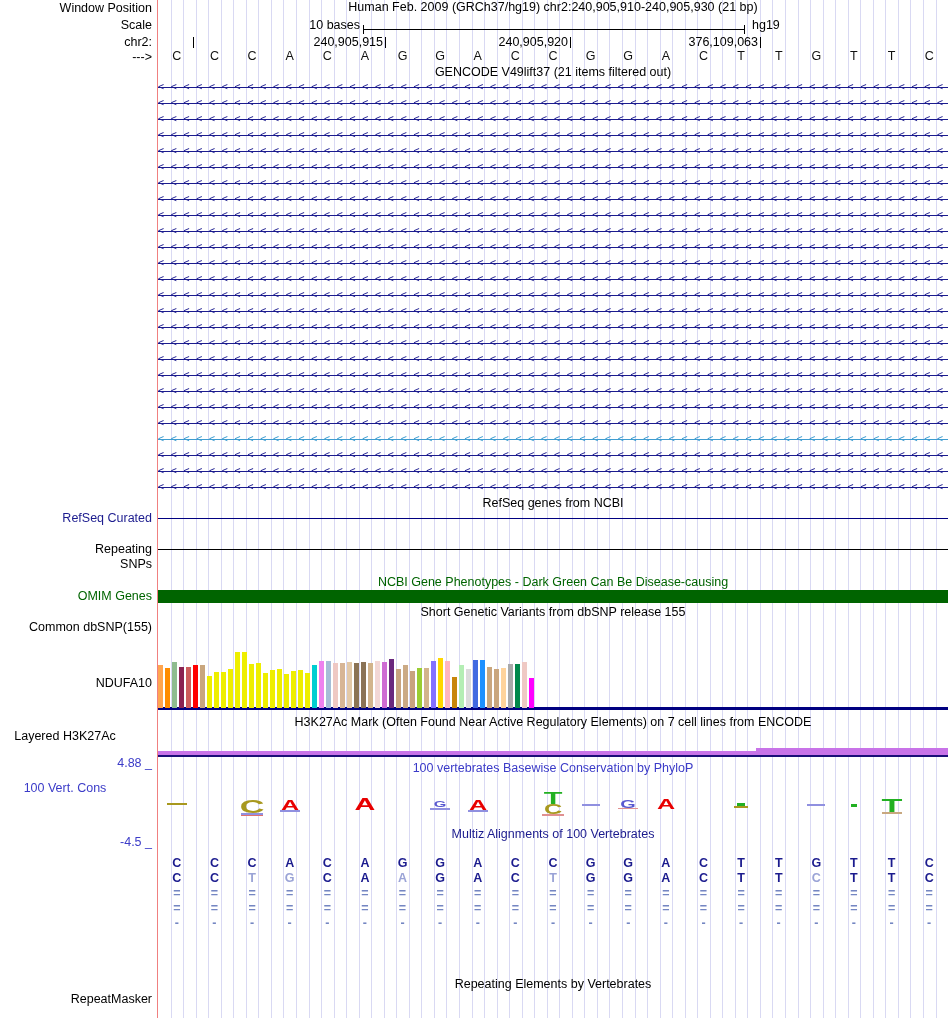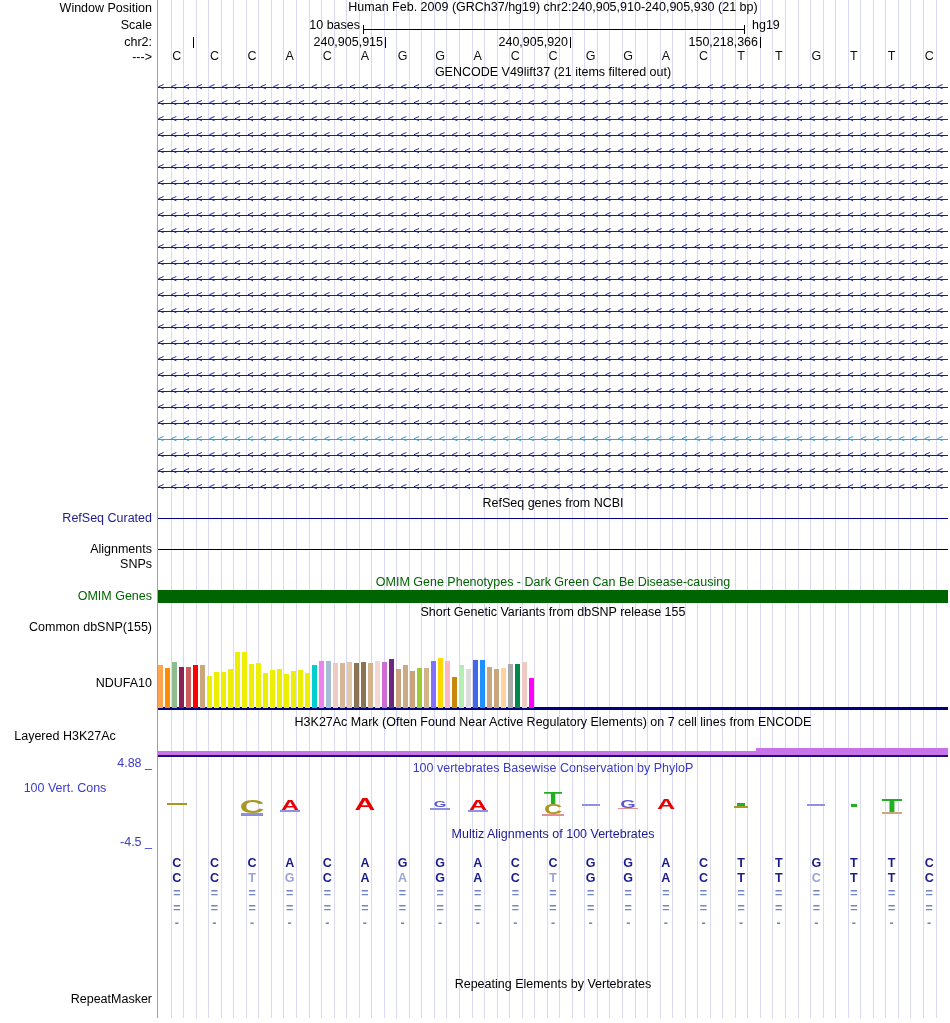--- a/index.html
+++ b/index.html
@@ -82,21 +82,21 @@
       <div style="position:absolute;left:910.4px;top:0;width:1px;height:1018px;background:#D9D9F3;"></div>
       <div style="position:absolute;left:922.9px;top:0;width:1px;height:1018px;background:#D9D9F3;"></div>
       <div style="position:absolute;left:935.5px;top:0;width:1px;height:1018px;background:#D9D9F3;"></div>
       <div style="position:absolute;left:157px;top:0;width:1px;height:1018px;background:#F08080;"></div>
     </div>
   <div id="genlayer" class="abs" style="left:0;top:0;z-index:2;">
       <div style="position:absolute;left:243px;top:36px;width:140px;height:13px;line-height:13px;text-align:right;color:#000;">240,905,915</div>
       <div style="position:absolute;left:385px;top:37px;width:1px;height:11px;background:#000;"></div>
       <div style="position:absolute;left:428px;top:36px;width:140px;height:13px;line-height:13px;text-align:right;color:#000;">240,905,920</div>
       <div style="position:absolute;left:570px;top:37px;width:1px;height:11px;background:#000;"></div>
-      <div style="position:absolute;left:618px;top:36px;width:140px;height:13px;line-height:13px;text-align:right;color:#000;">150,218,366</div>
+      <div style="position:absolute;left:618px;top:36px;width:140px;height:13px;line-height:13px;text-align:right;color:#000;">376,109,063</div>
       <div style="position:absolute;left:760px;top:37px;width:1px;height:11px;background:#000;"></div>
       <div style="position:absolute;left:193px;top:37px;width:1px;height:11px;background:#000;"></div>
       <div style="position:absolute;left:167.8095238095238px;top:50px;width:18px;height:13px;line-height:13px;text-align:center;color:#111;">C</div>
       <div style="position:absolute;left:205.42857142857144px;top:50px;width:18px;height:13px;line-height:13px;text-align:center;color:#111;">C</div>
       <div style="position:absolute;left:243.04761904761904px;top:50px;width:18px;height:13px;line-height:13px;text-align:center;color:#111;">C</div>
       <div style="position:absolute;left:280.6666666666667px;top:50px;width:18px;height:13px;line-height:13px;text-align:center;color:#111;">A</div>
       <div style="position:absolute;left:318.2857142857143px;top:50px;width:18px;height:13px;line-height:13px;text-align:center;color:#111;">C</div>
       <div style="position:absolute;left:355.9047619047619px;top:50px;width:18px;height:13px;line-height:13px;text-align:center;color:#111;">A</div>
       <div style="position:absolute;left:393.5238095238095px;top:50px;width:18px;height:13px;line-height:13px;text-align:center;color:#111;">G</div>
       <div style="position:absolute;left:431.14285714285717px;top:50px;width:18px;height:13px;line-height:13px;text-align:center;color:#111;">G</div>
@@ -338,26 +338,26 @@
 
   <div class="lbl black" style="top:36px">chr2:</div>
   <div class="lbl black" style="top:51px">---&gt;</div>
 
   <div class="title black" style="top:66px">GENCODE V49lift37 (21 items filtered out)</div>
 
   <div class="title black" style="top:497px">RefSeq genes from NCBI</div>
   <div class="lbl navy" style="top:512px">RefSeq Curated</div>
   <div class="abs" style="left:158px;top:518px;width:790px;height:1px;background:#000080"></div>
 
-  <div class="lbl black" style="top:543px">Alignments</div>
+  <div class="lbl black" style="top:543px">Repeating</div>
   <div class="abs" style="left:158px;top:549px;width:790px;height:1px;background:#000"></div>
 
   <div class="lbl black" style="top:558px">SNPs</div>
 
-  <div class="title dgreen" style="top:576px">OMIM Gene Phenotypes - Dark Green Can Be Disease-causing</div>
+  <div class="title dgreen" style="top:576px">NCBI Gene Phenotypes - Dark Green Can Be Disease-causing</div>
   <div class="lbl dgreen" style="top:590px">OMIM Genes</div>
   <div class="abs" style="left:158px;top:590px;width:790px;height:13px;background:#006400"></div>
 
   <div class="title black" style="top:606px">Short Genetic Variants from dbSNP release 155</div>
   <div class="lbl black" style="top:621px">Common dbSNP(155)</div>
 
   <div class="lbl black" style="top:677px">NDUFA10</div>
   <div class="abs" style="left:158px;top:707px;width:790px;height:3px;background:#000080"></div>
 
   <div class="title black" style="top:716px">H3K27Ac Mark (Often Found Near Active Regulatory Elements) on 7 cell lines from ENCODE</div>

